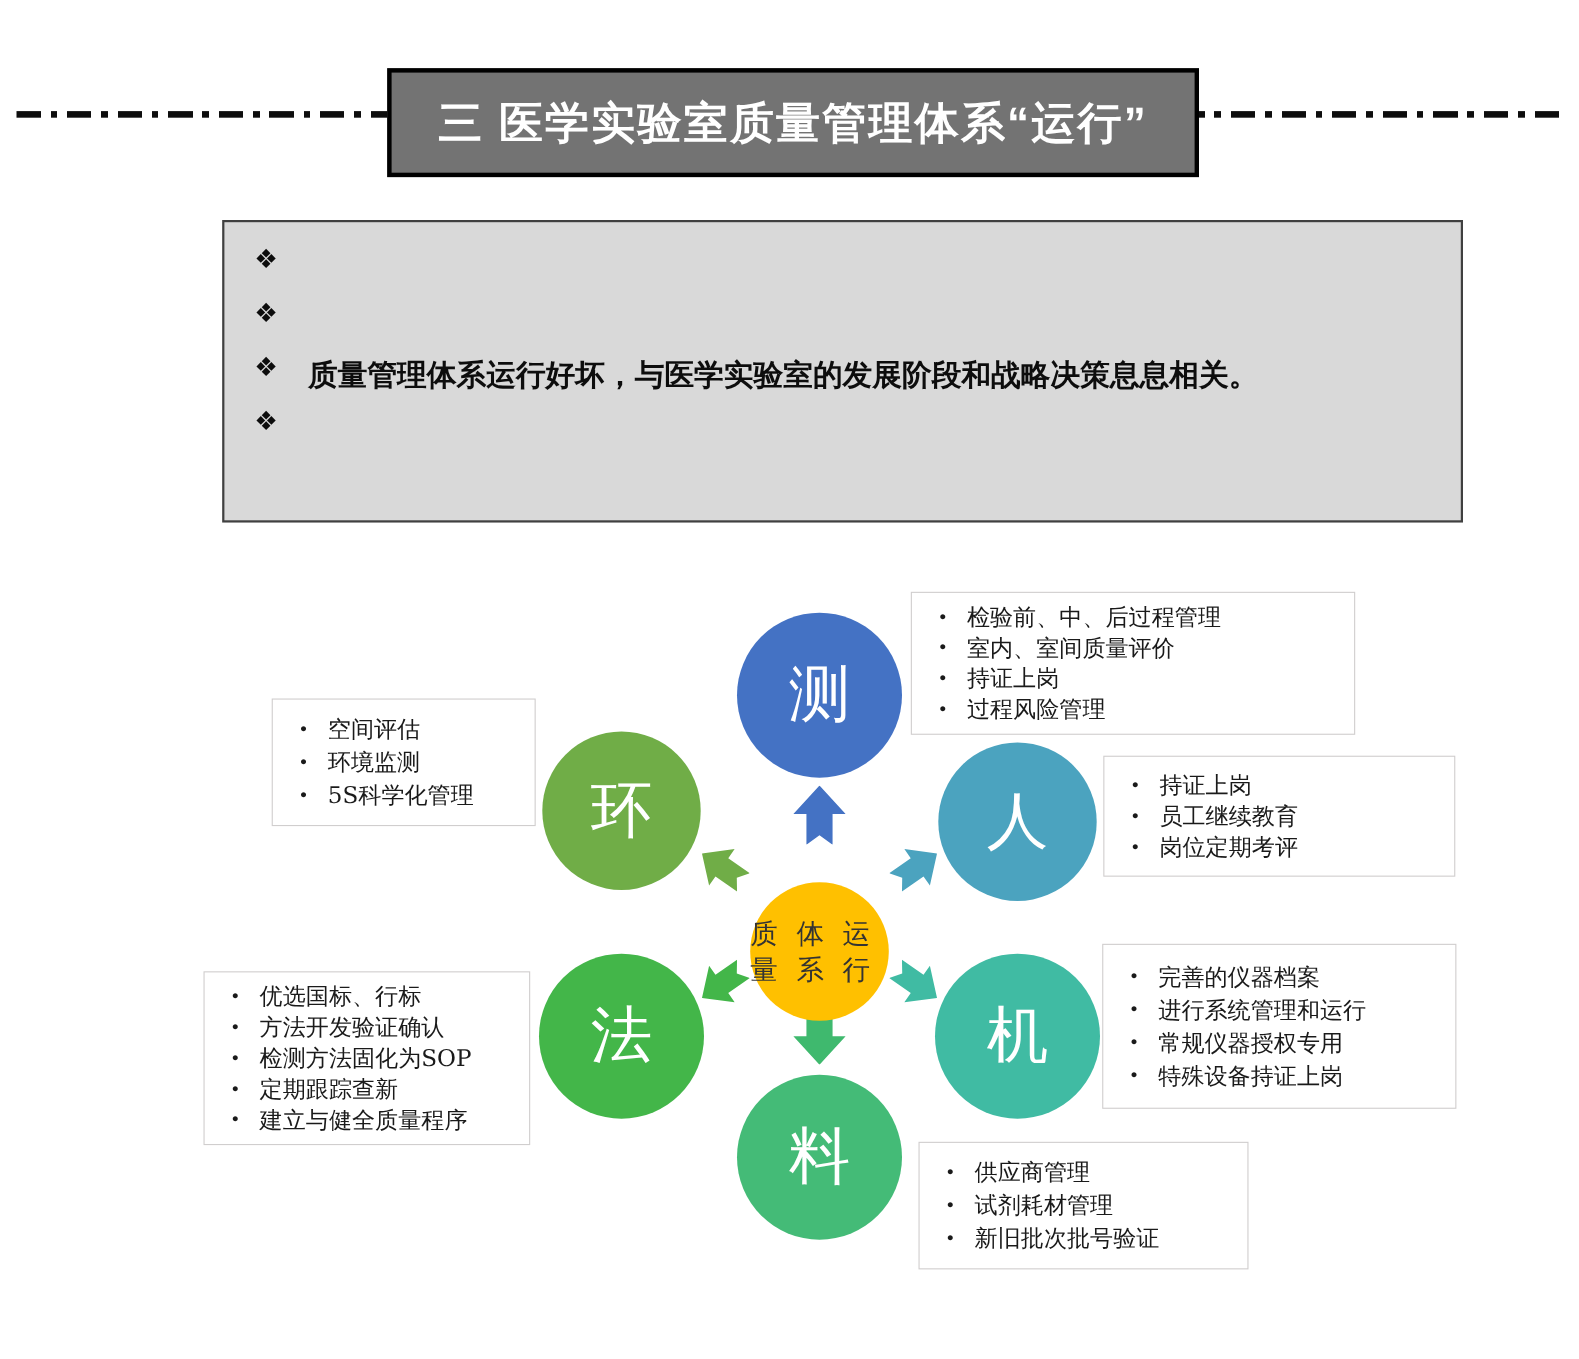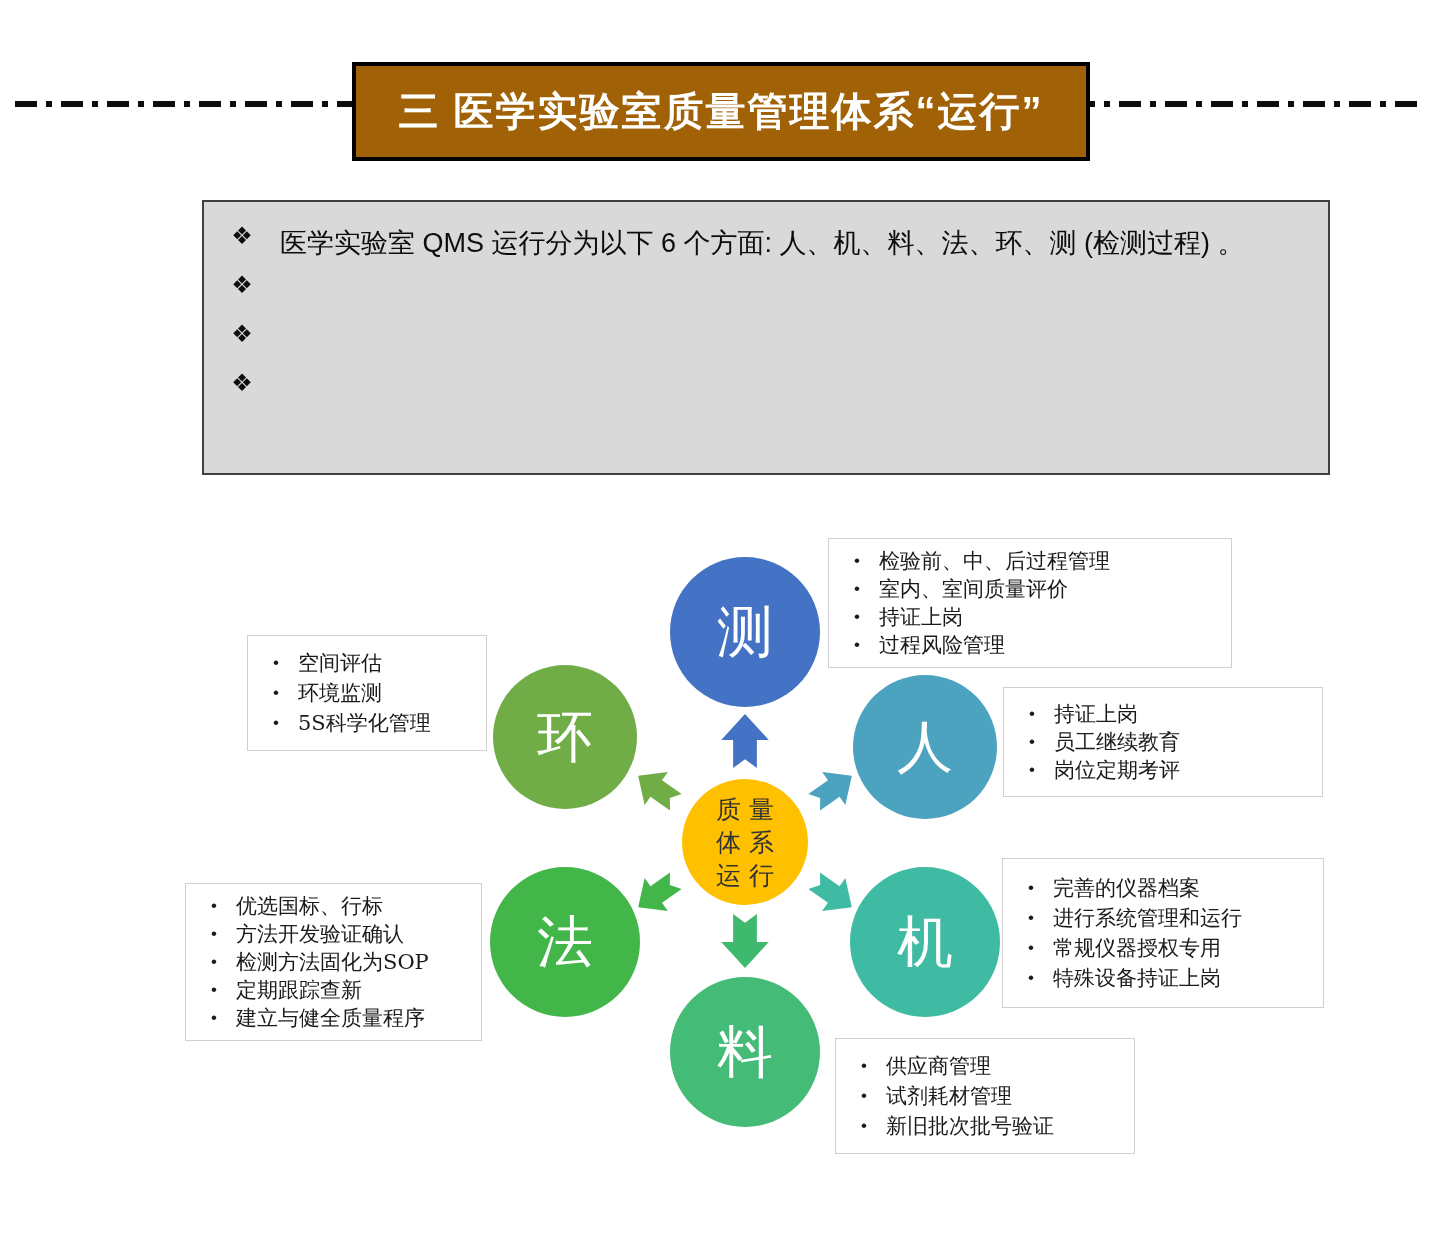--- a/index.html
+++ b/index.html
@@ -37,22 +37,22 @@
     color:#fff;font-family:"DejaVu Serif",serif;z-index:3;
   }
   .circle .glyph{font-size:56px;line-height:1;}
   .c-ce  {left:670px;top:557px;width:150px;height:150px;}
   .c-ren {left:853px;top:675px;width:144px;height:144px;}
   .c-ji  {left:850px;top:867px;width:150px;height:150px;}
   .c-liao{left:670px;top:977px;width:150px;height:150px;}
   .c-fa  {left:490px;top:867px;width:150px;height:150px;}
   .c-huan{left:493px;top:665px;width:144px;height:144px;}
   .c-center{
-    left:682px;top:779px;width:126px;height:126px;z-index:4;
-    flex-direction:column;color:#333;font-size:25px;line-height:33px;font-weight:500;
+    left:682px;top:802px;width:126px;height:126px;z-index:4;
+    color:#333;font-size:25px;line-height:33px;font-weight:500;
   }
   
   .arrow{
     position:absolute;z-index:2;
     clip-path:polygon(0% 28%,52% 28%,52% 6%,100% 50%,52% 94%,52% 72%,0% 72%,16% 50%);
   }
   .a-up {left:718px;top:714px;width:54px;height:54px;transform:rotate(-90deg);}
   .a-dn {left:718px;top:914px;width:54px;height:54px;transform:rotate(90deg);}
   .a-ur {left:810px;top:766px;width:46px;height:46px;transform:rotate(-35deg);}
   .a-lr {left:810px;top:871px;width:46px;height:46px;transform:rotate(35deg);}
@@ -74,34 +74,34 @@
   .b-liao .item{line-height:30px;}
   .b-fa  {left:185px;top:883px;width:297px;}
   .b-huan{left:247px;top:635px;width:240px;padding-top:12px;padding-bottom:12px;line-height:30px;}
   .b-huan .item{line-height:30px;}
 </style>
 </head>
 <body>
 
 <div class="dashline"></div>
 
-<div class="banner" style="background-color: #a16207;">
+<div class="banner" style="background-color: #737373;">
   <span>三 医学实验室质量管理体系“运行”</span>
 </div>
 
 <div class="summary">
   <div class="srow">
     <span class="smark">❖</span>
-    <span class="stxt">医学实验室 QMS 运行分为以下 6 个方面: 人、机、料、法、环、测 (检测过程) 。</span>
   </div>
   <div class="srow">
     <span class="smark">❖</span>
   </div>
   <div class="srow bold">
     <span class="smark">❖</span>
+    <span class="stxt">质量管理体系运行好坏，与医学实验室的发展阶段和战略决策息息相关。</span>
   </div>
   <div class="srow">
     <span class="smark">❖</span>
   </div>
 </div>
 
 <div class="arrow a-up" style="background-color: rgb(68, 114, 196);"></div>
 <div class="arrow a-ur" style="background-color: rgb(75, 163, 191);"></div>
 <div class="arrow a-lr" style="background-color: rgb(64, 187, 163);"></div>
 <div class="arrow a-dn" style="background-color: rgb(63, 185, 110);"></div>

